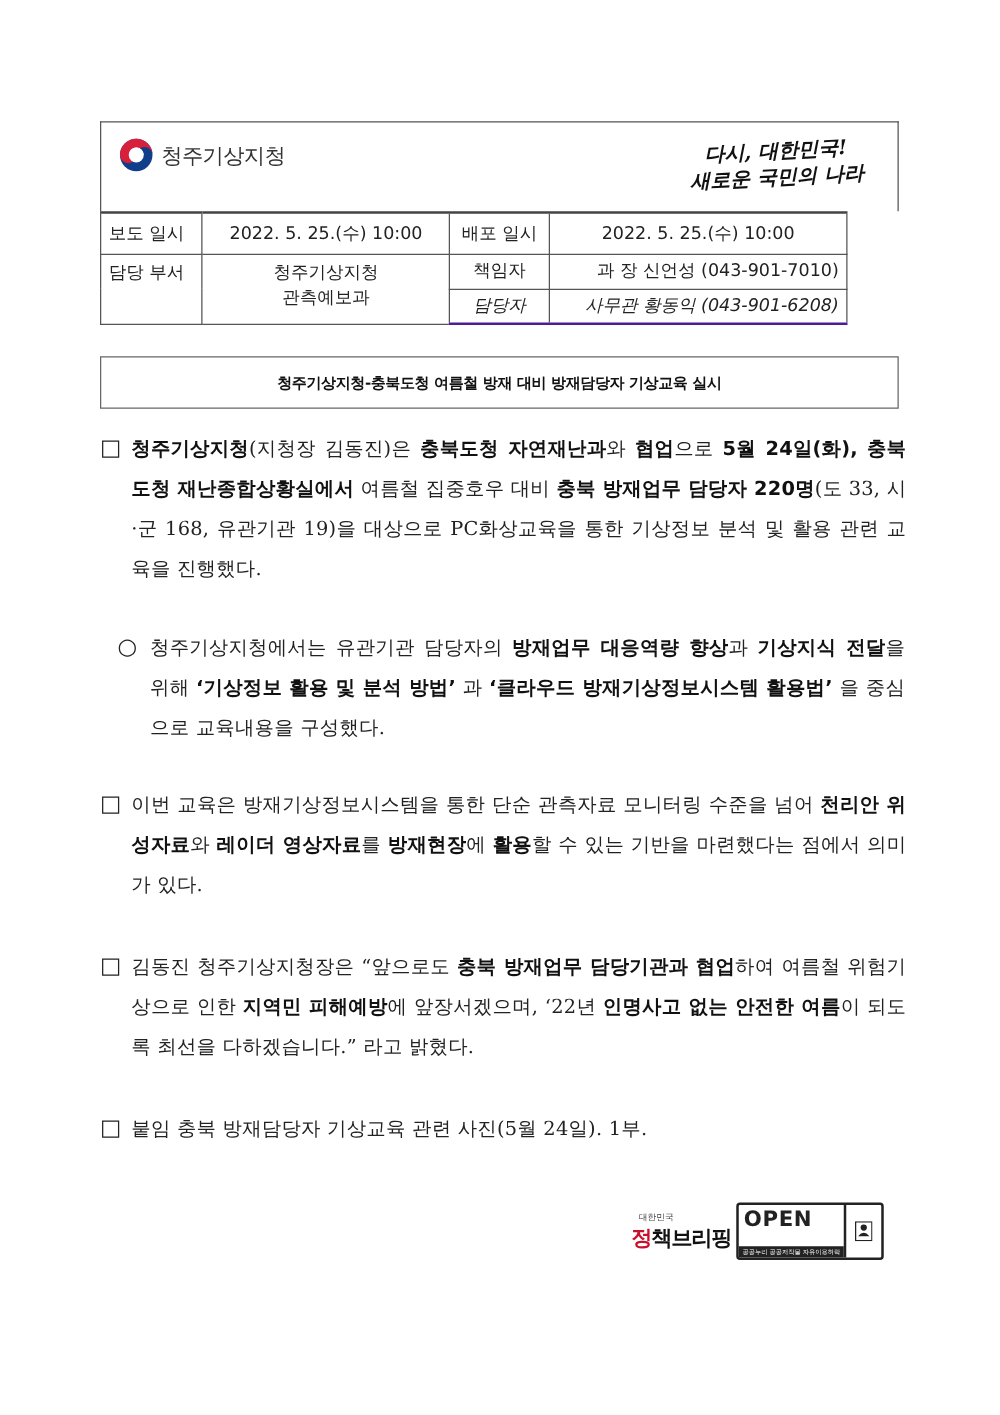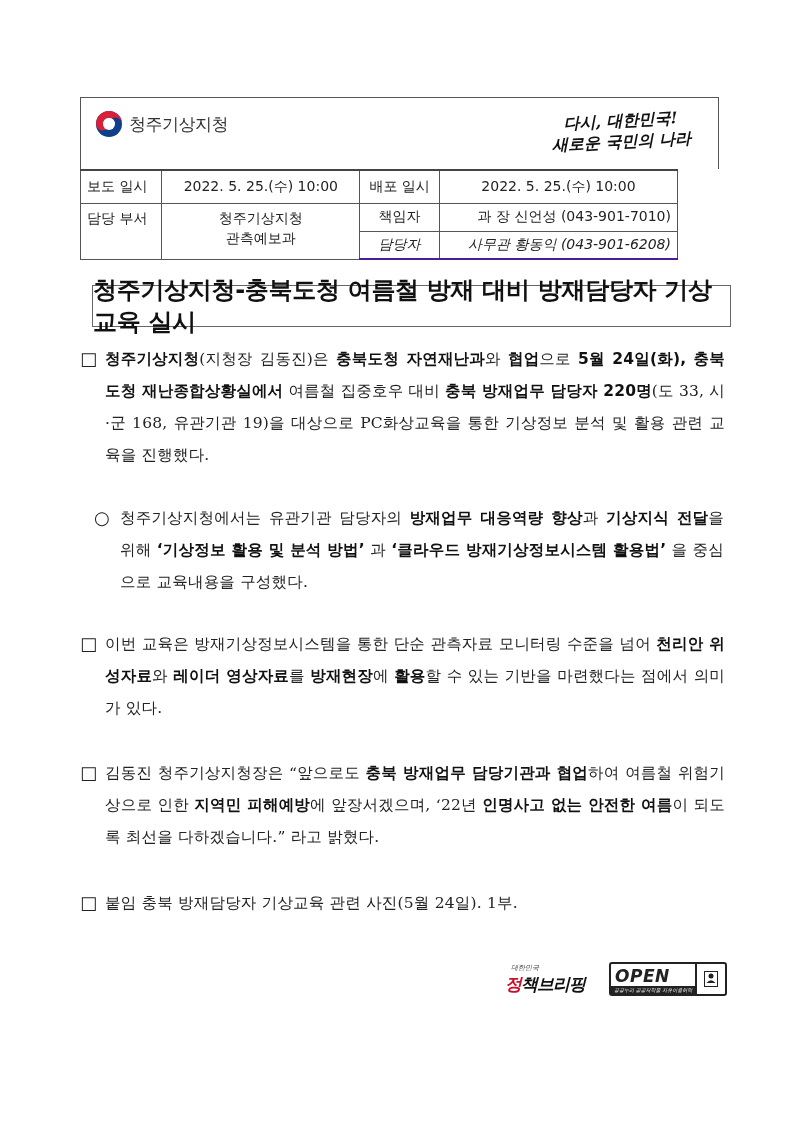--- a/index.html
+++ b/index.html
@@ -24,38 +24,38 @@
   table.info tr.r1 td { border-top: 2px solid #444; height: 33px; }
   table.info tr:last-child td { border-bottom: 2px solid #4c1d95; font-style: italic; }
   .c1 { width: 83px; text-align: left; }
   .c2 { width: 204px; text-align: center; }
   .c3 { width: 81px; text-align: center; }
   .c4 { text-align: center; }
   .c4 .lab { display: inline-block; width: 64px; text-align: right; }
   .dept { vertical-align: top; line-height: 20px; padding-top: 4px !important; }
   .c1.dept { vertical-align: top; }
 
-  .headline-box { position: absolute; left: 92px; top: 285px; width: 639px; height: 42px;
+  .headline-box { position: absolute; left: 80px; top: 285px; width: 639px; height: 42px;
                   border: 1px solid #666; box-sizing: border-box; display: flex; align-items: center; justify-content: center;
-                  font-family: "DejaVu Sans", sans-serif; font-weight: bold; font-size: 24px; letter-spacing: -0.3px; color: #111; }
+                  font-family: "DejaVu Sans", sans-serif; font-weight: bold; font-size: 12px; letter-spacing: -0.3px; color: #111; }
 
   .para { position: absolute; left: 80px; width: 645px; font-size: 15.5px; line-height: 32px; letter-spacing: 0.2px;
           text-align: justify; color: #222; }
   .para .marker { position: absolute; left: 0; top: 0; font-family: "DejaVu Sans", sans-serif; font-size: 18px; }
   .para .body { margin-left: 25px; }
   .para b { font-family: "DejaVu Sans", sans-serif; font-weight: bold; color: #111; }
   .sub { left: 94px; width: 630px; }
   .sub .body { margin-left: 26px; }
 
-  .footer-logos { position: absolute; left: 505px; top: 962px; display: flex; align-items: center; gap: 24px; font-style: italic; }
+  .footer-logos { position: absolute; left: 505px; top: 962px; display: flex; align-items: center; gap: 4px; }
   .briefing { display: flex; flex-direction: column; align-items: flex-start; font-family: "DejaVu Sans", sans-serif; }
   .briefing .small { font-size: 7px; color: #444; margin-left: 6px; }
   .briefing .big { font-size: 17px; font-weight: bold; color: #111; letter-spacing: -1px; }
   .briefing .big span.red { color: #c8102e; }
-  .open-badge { display: flex; border: 2px solid #222; border-radius: 3px; height: 34px; box-sizing: border-box; }
+  .open-badge { display: flex; border: 2px solid #222; border-radius: 3px; height: 46px; box-sizing: border-box; }
   .open-left { display: flex; flex-direction: column; justify-content: space-between; padding: 2px 4px 0 4px; }
   .open-word { font-family: "DejaVu Sans", sans-serif; font-weight: bold; font-size: 17px; color: #222; line-height: 20px; letter-spacing: 0.5px; }
   .open-sub { font-family: "DejaVu Sans", sans-serif; font-size: 5px; color: #fff; background: #222; margin: 0 -4px; padding: 1px 3px; white-space: nowrap; }
   .open-right { border-left: 2px solid #222; width: 28px; display: flex; align-items: center; justify-content: center; }
   .open-right svg { width: 14px; height: 16px; }
 </style>
 </head>
 <body>
 
 <div class="page">

